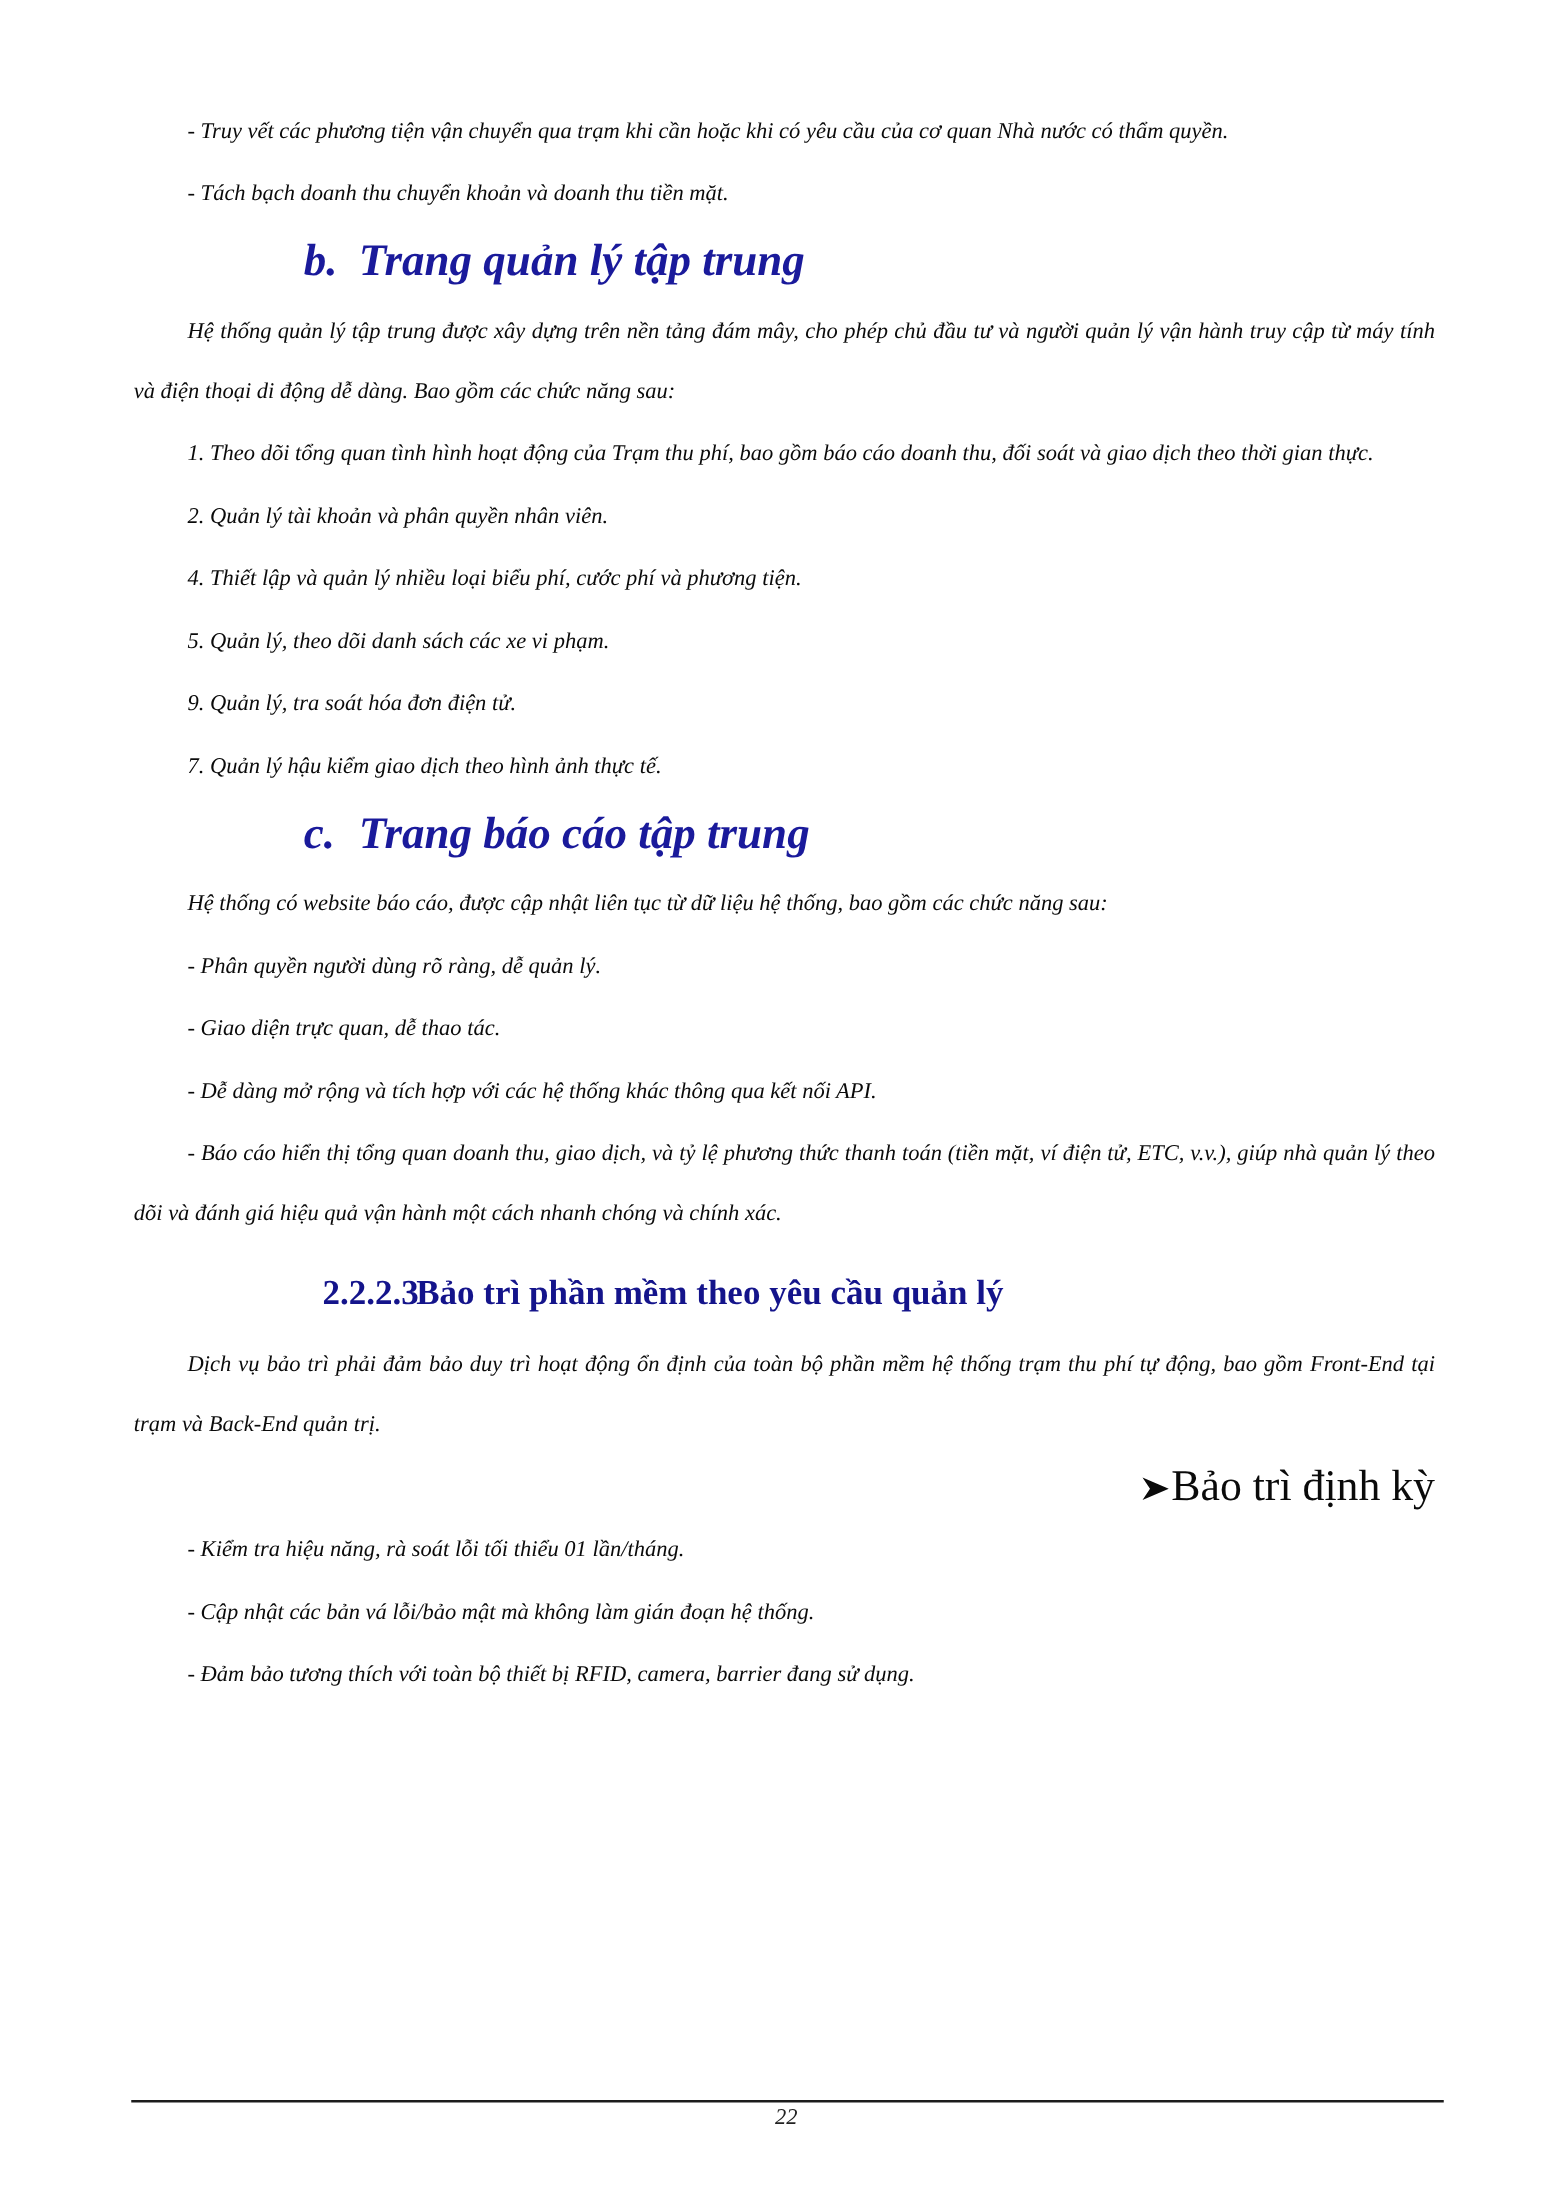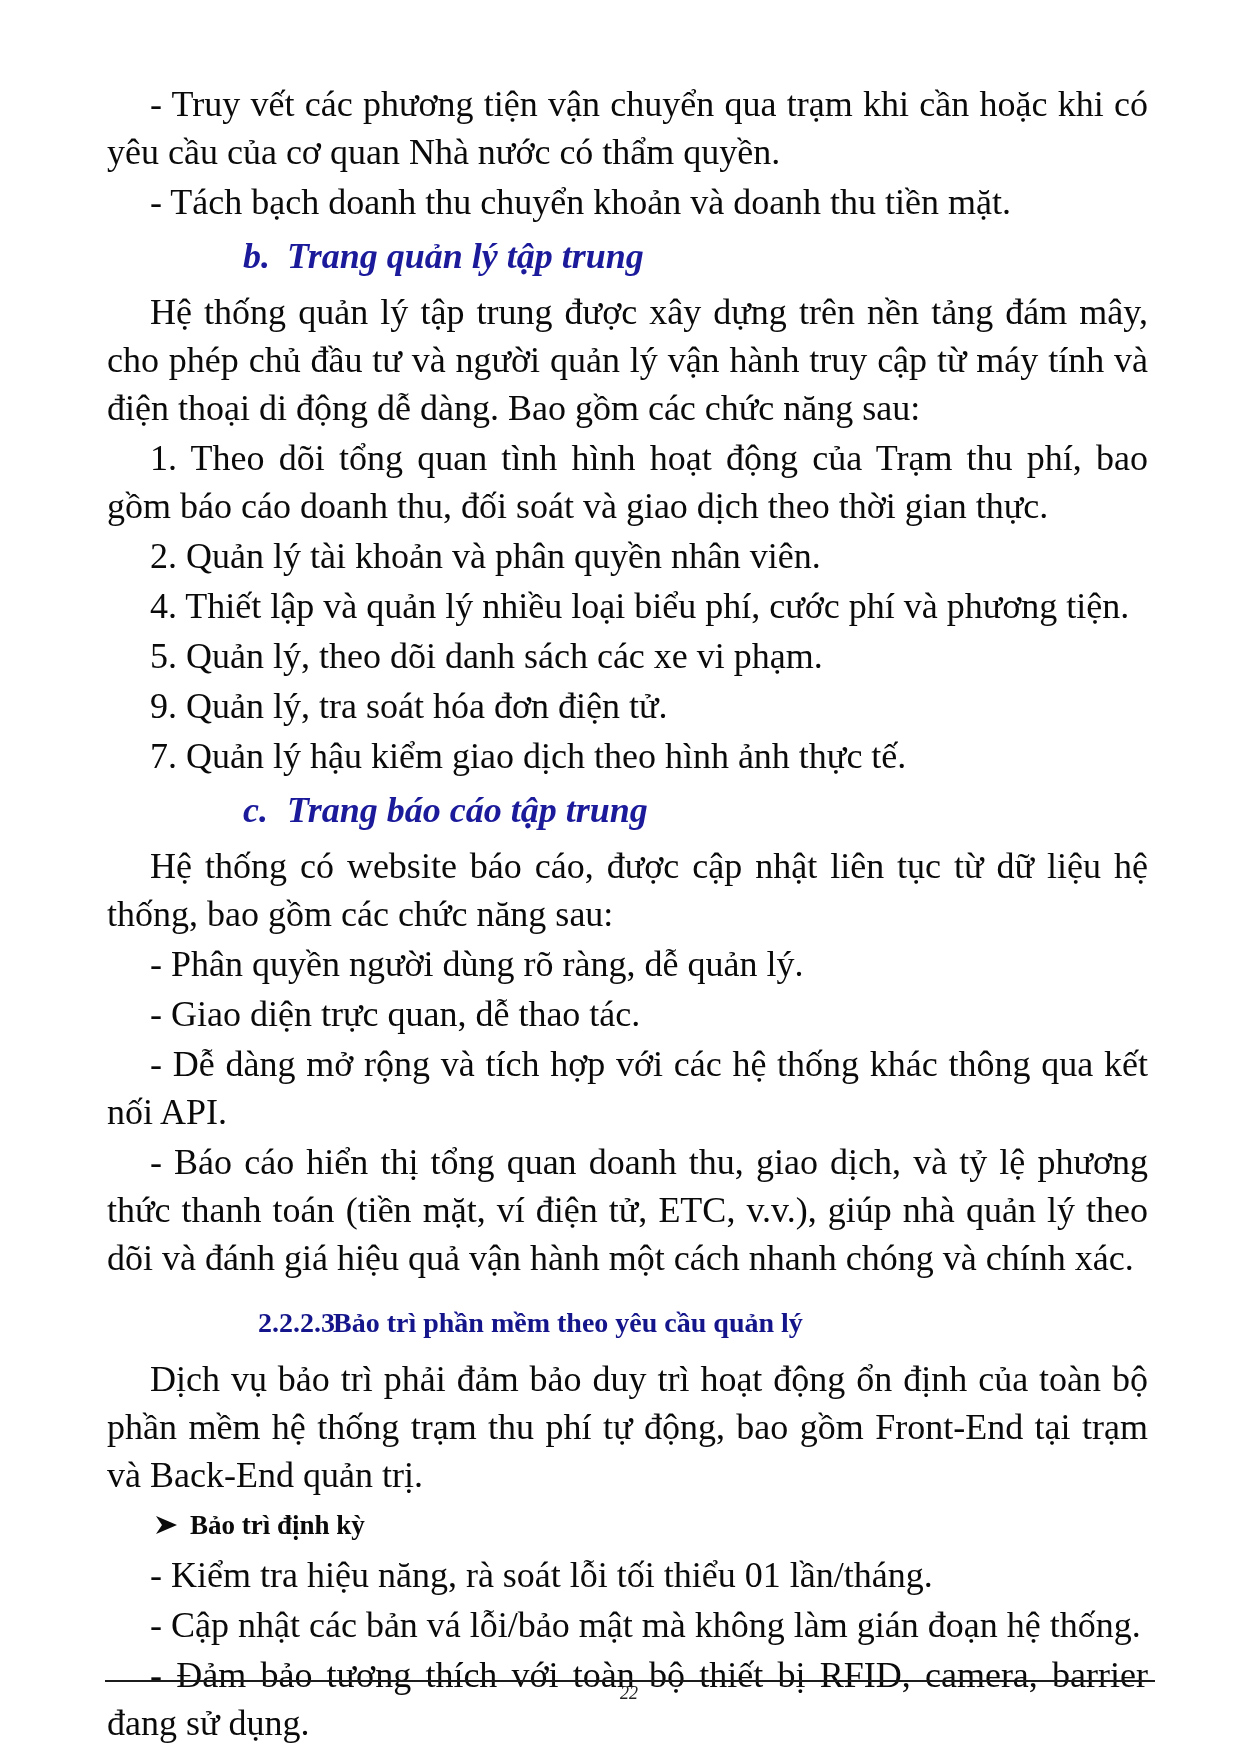--- a/index.html
+++ b/index.html
@@ -20,26 +20,27 @@
     color:var(--c-text);
     overflow:hidden;
   }
   .content{
     position:absolute;
     top:80px;
     left:107px;
     width:1041px;
   }
   .para{
-    font-size:36px;
+    font-size:18px;
     line-height:48px;
     text-align:justify;
     text-indent:43px;
     margin-bottom:2px;
     color:var(--c-text);
+    font-style:italic;
   }
   .h-letter{
     font-size:36px;
     line-height:48px;
     font-weight:bold;
     font-style:italic;
     color:var(--c-heading-letter);
     margin:6px 0 8px 136px;
   }
   .h-letter .h-label{
@@ -52,25 +53,26 @@
     line-height:48px;
     font-weight:bold;
     color:var(--c-heading-number);
     margin:17px 0 8px 151px;
   }
   .h-number .h-label{
     display:inline-block;
     width:75px;
   }
   .h-bullet{
-    font-size:27px;
+    font-size:35px;
     line-height:48px;
-    font-weight:bold;
+    font-weight:normal;
     color:var(--c-text);
     margin:2px 0 2px 48px;
+    text-align:right;
   }
   .h-bullet .bullet-icon{
     display:inline-block;
     width:35px;
     vertical-align:baseline;
   }
   .h-bullet .bullet-icon svg{
     display:inline-block;
     vertical-align:-2px;
   }

